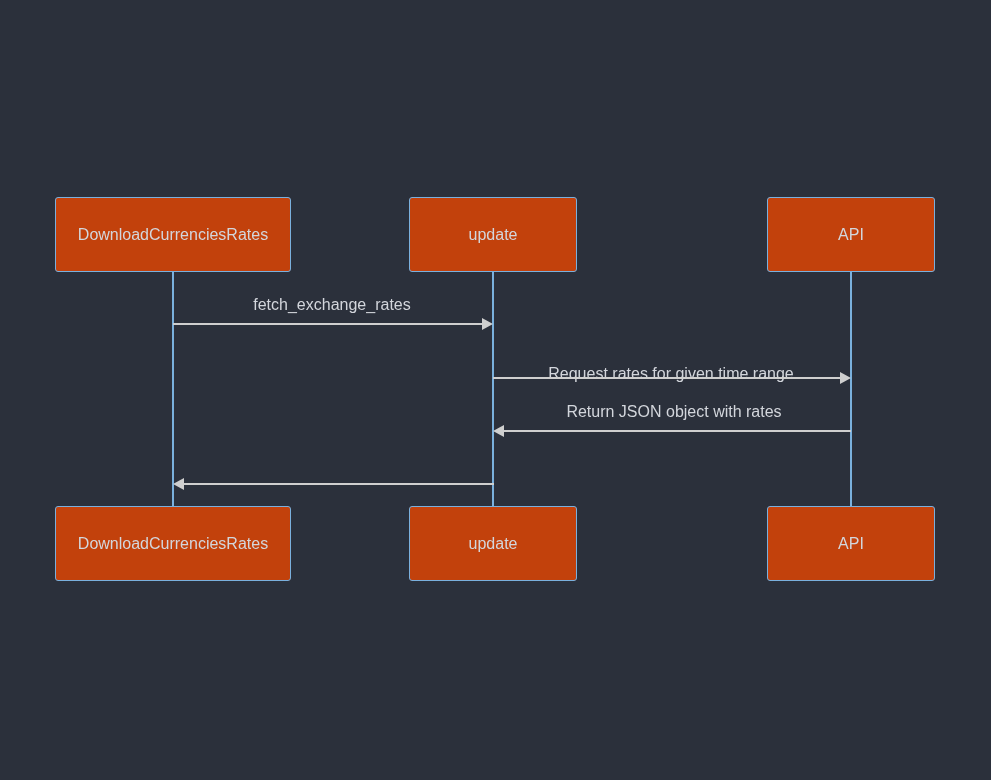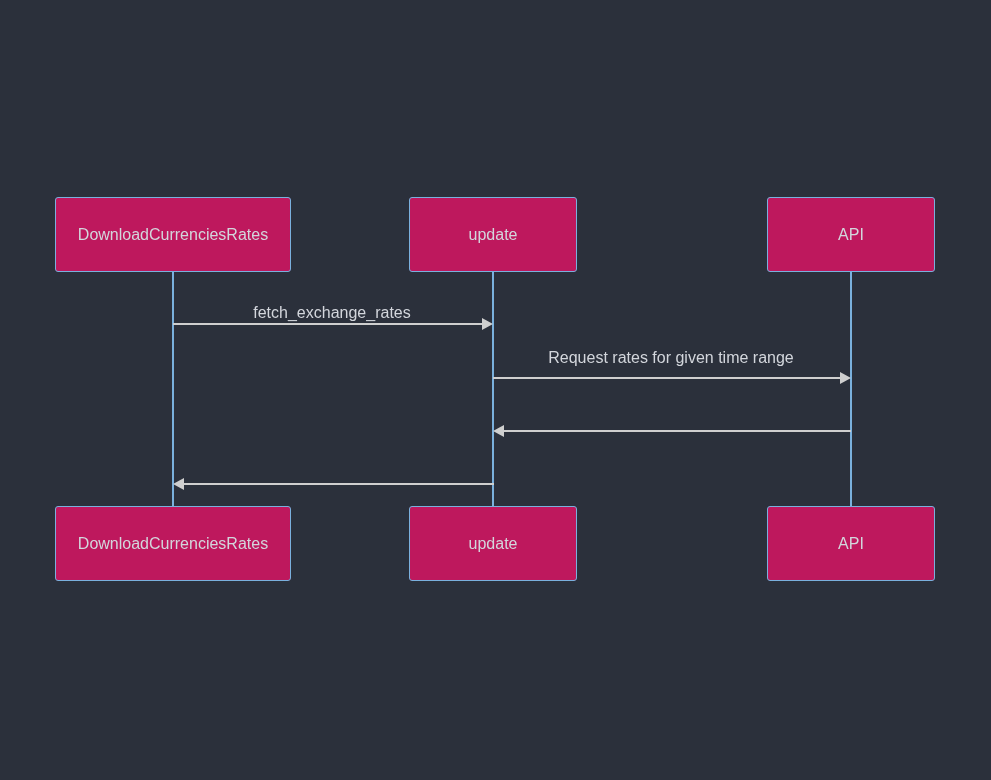--- a/index.html
+++ b/index.html
@@ -18,21 +18,21 @@
     width: 991px;
     height: 780px;
   }
   .lifeline {
     position: absolute;
     width: 2px;
     background: #7ab0dd;
   }
   .actor-box {
     position: absolute;
-    background: #be185d;
+    background: #c2410c;
     border: 1px solid #7ab0dd;
     border-radius: 3px;
     display: flex;
     align-items: center;
     justify-content: center;
     box-sizing: border-box;
   }
   .actor-label {
     color: #d3d6dc;
     font-size: 16px;
@@ -80,28 +80,29 @@
   <div class="actor-box" style="left:55px; top:197px; width:236px; height:75px;">
     <span class="actor-label">DownloadCurrenciesRates</span>
   </div>
   <div class="actor-box" style="left:409px; top:197px; width:168px; height:75px;">
     <span class="actor-label">update</span>
   </div>
   <div class="actor-box" style="left:767px; top:197px; width:168px; height:75px;">
     <span class="actor-label">API</span>
   </div>
 
-  <div class="msg-label" style="left:332px; top:296px;margin-top:8px;">fetch_exchange_rates</div>
+  <div class="msg-label" style="left:332px; top:296px;">fetch_exchange_rates</div>
   <div class="msg-line" style="left:173px; top:323px; width:310px;"></div>
   <div class="msg-head right" style="left:482px; top:318px;"></div>
 
-  <div class="msg-label" style="left:671px; top:349px;">Request rates for given time range</div>
+  <div class="msg-label" style="left:671px; top:365px;">Request rates for given time range</div>
   <div class="msg-line" style="left:493px; top:377px; width:348px;"></div>
   <div class="msg-head right" style="left:840px; top:372px;"></div>
 
+  <div class="msg-label" style="left:674px; top:403px;">Return JSON object with rates</div>
   <div class="msg-line" style="left:504px; top:430px; width:347px;"></div>
   <div class="msg-head left" style="left:493px; top:425px;"></div>
 
   <div class="msg-line" style="left:184px; top:483px; width:310px;"></div>
   <div class="msg-head left" style="left:173px; top:478px;"></div>
 
   <div class="actor-box" style="left:55px; top:506px; width:236px; height:75px;">
     <span class="actor-label">DownloadCurrenciesRates</span>
   </div>
   <div class="actor-box" style="left:409px; top:506px; width:168px; height:75px;">

